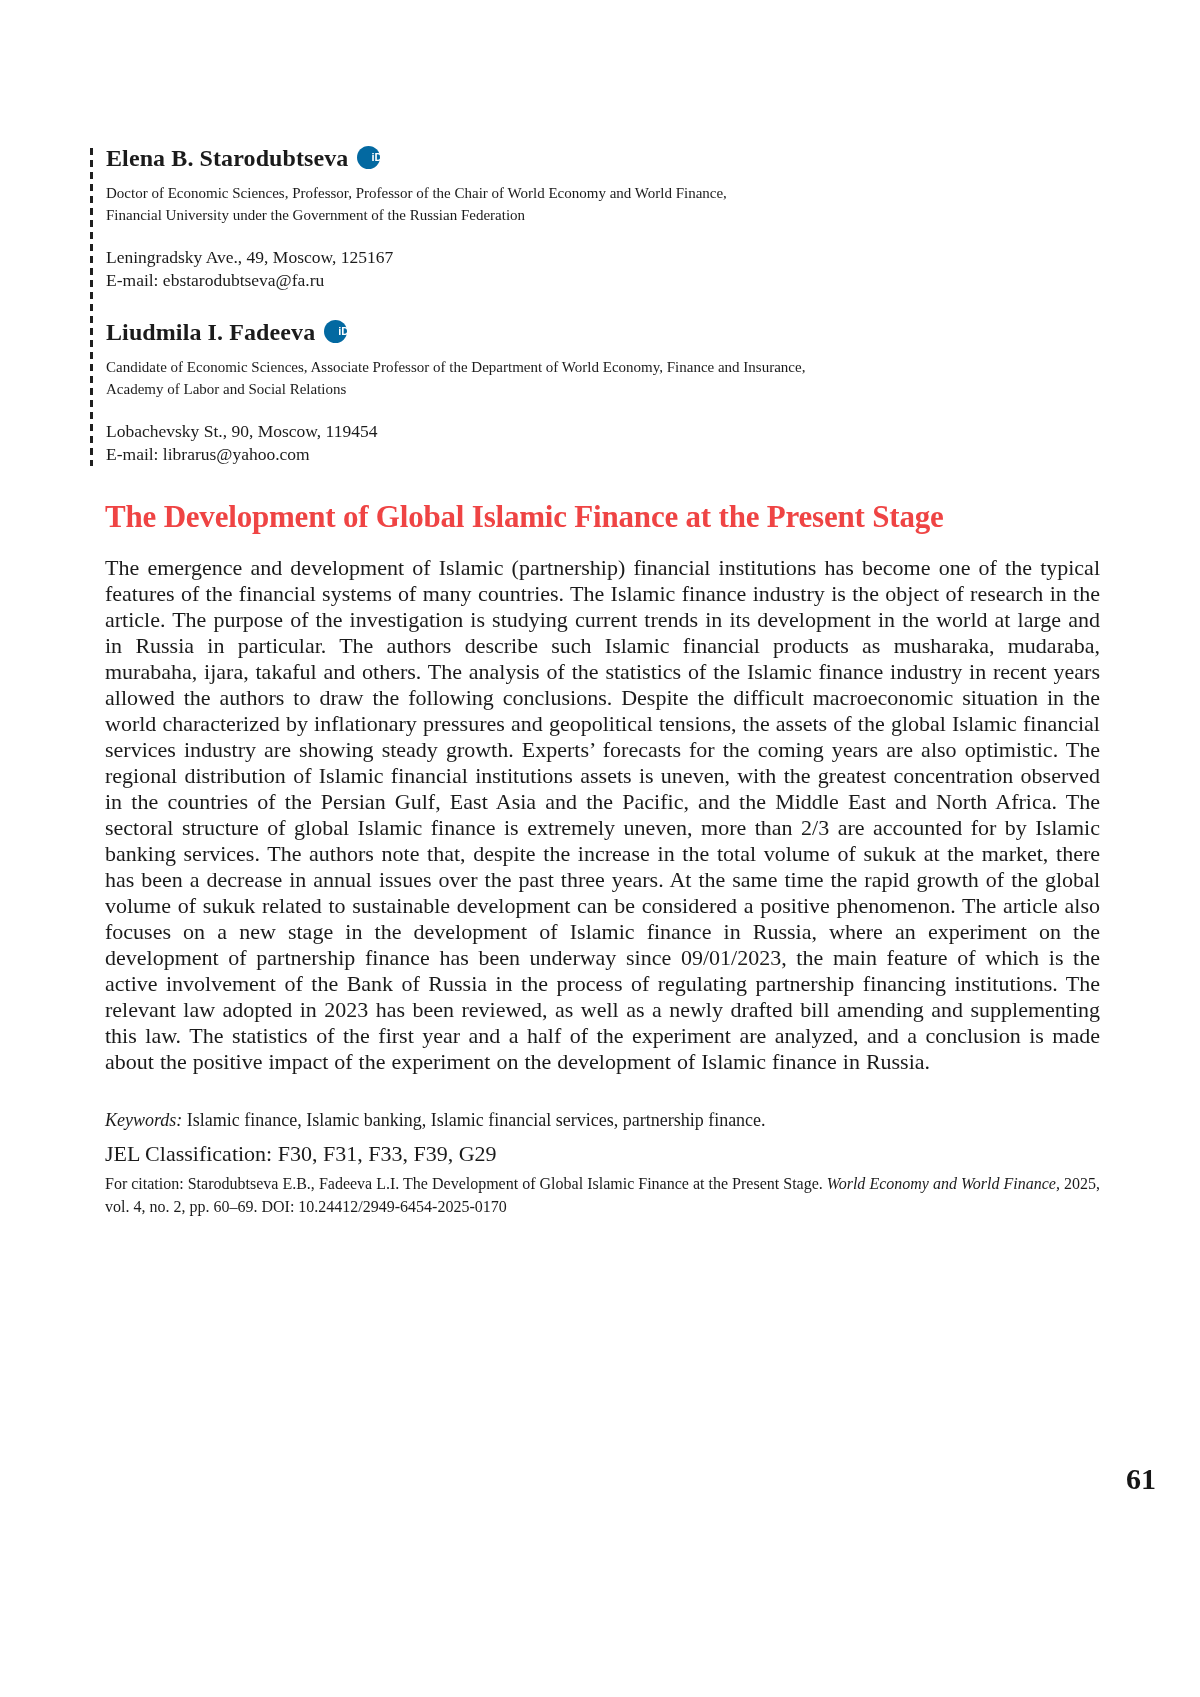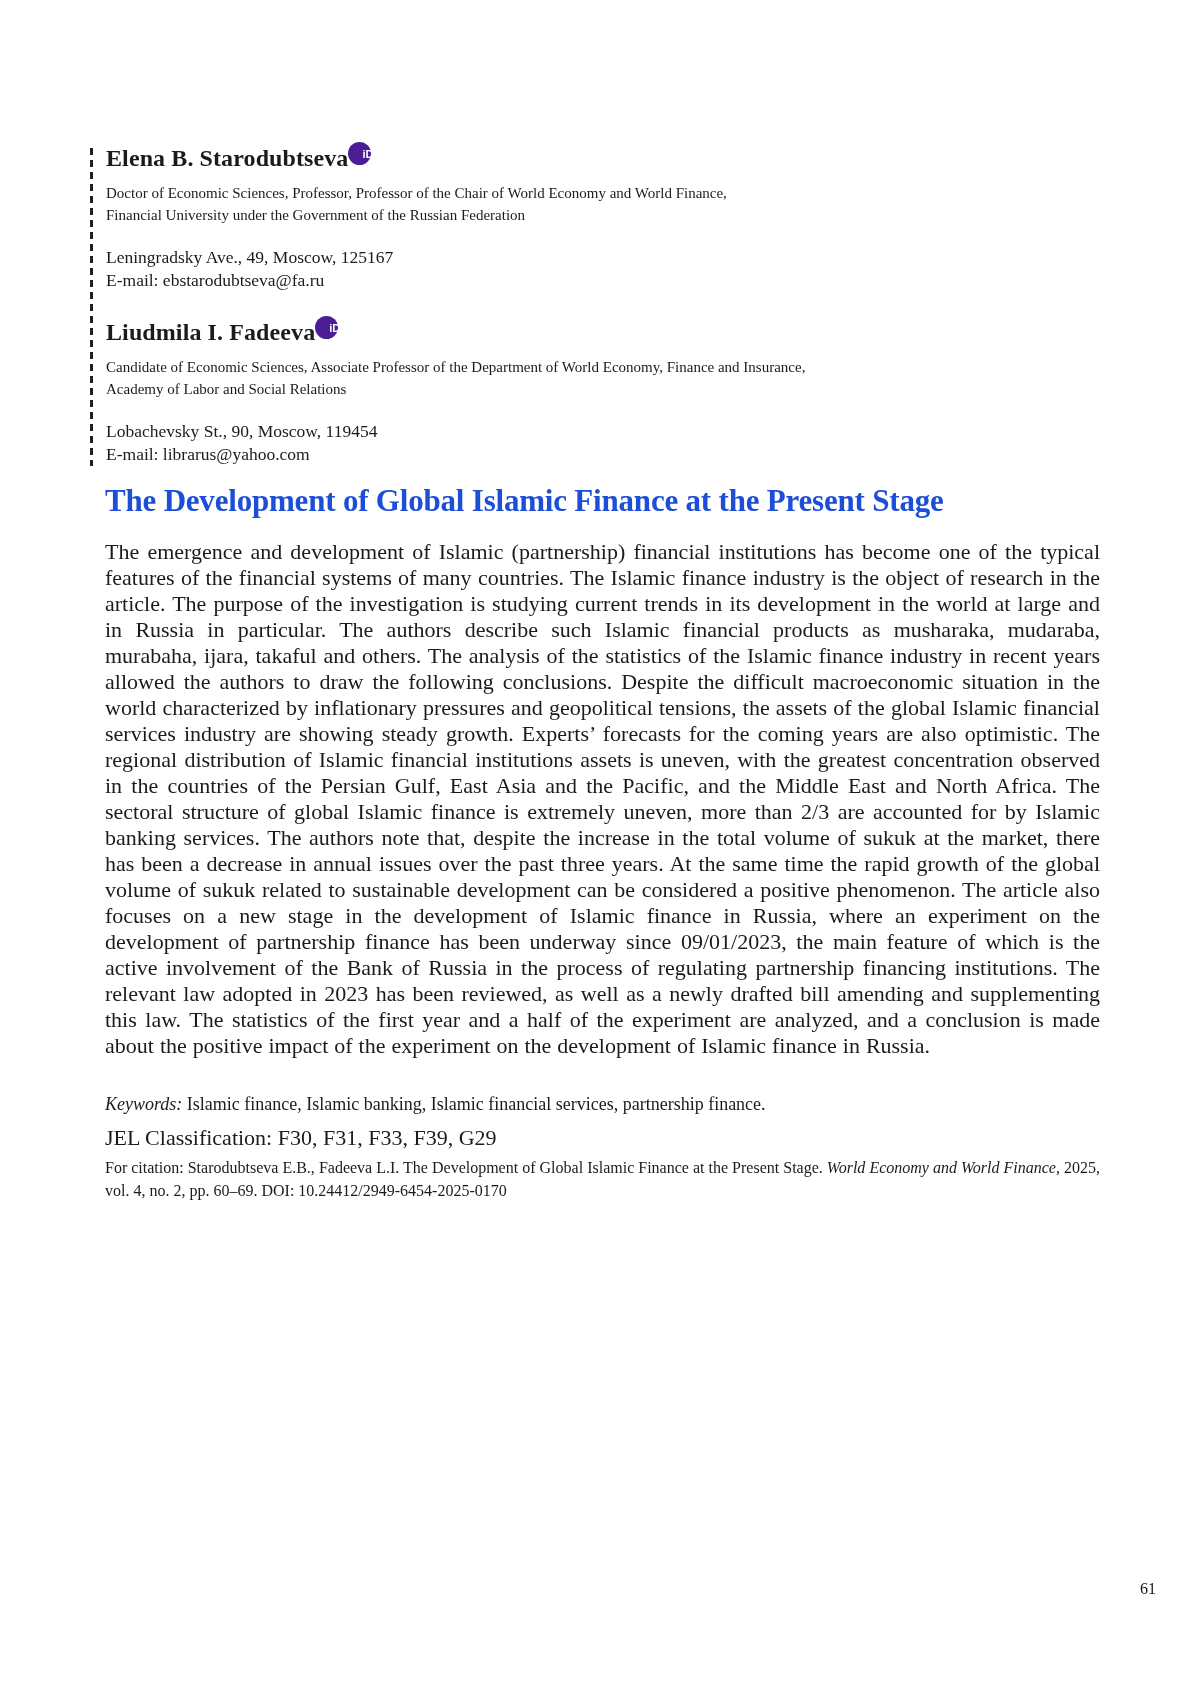--- a/index.html
+++ b/index.html
@@ -36,33 +36,34 @@
     top: 3px;
     bottom: 0;
     width: 3px;
     background: repeating-linear-gradient(180deg,
       #1f1f1f 0px, #1f1f1f 7px,
       transparent 7px, transparent 12px);
   }
   .author-block + .author-block { margin-top: 27px; }
   .author-name-row {
     display: flex;
-    align-items: flex-start;
+    align-items: center;
+    gap: 9px;
   }
   .author-name {
     font-size: 24px;
     line-height: 27px;
     font-weight: 700;
     letter-spacing: 0.1px;
   }
   .orcid-icon {
     width: 23px;
     height: 23px;
     border-radius: 50%;
-    background: #4c1d95;
+    background: #0369a1;
     color: #ffffff;
     font-family: "Liberation Sans", sans-serif;
     font-size: 11px;
     font-weight: 700;
     display: inline-flex;
     align-items: center;
     justify-content: center;
     flex: 0 0 auto;
     margin-top: -3px;
     cursor: pointer;
@@ -74,26 +75,26 @@
     line-height: 22px;
   }
   .author-contact {
     margin-top: 20px;
     font-size: 17.5px;
     line-height: 23px;
   }
 
   
   .article-title {
-    margin-top: 17px;
+    margin-top: 33px;
     font-size: 31px;
     line-height: 36px;
     font-weight: 700;
     letter-spacing: -0.2px;
-    color: #1d4ed8;
+    color: #ef4444;
   }
   .abstract {
     margin-top: 20px;
     font-size: 22px;
     line-height: 26px;
     text-align: justify;
     word-spacing: 0.5px;
   }
   .keywords {
     margin-top: 32px;
@@ -110,24 +111,24 @@
     margin-top: 5px;
     font-size: 16px;
     line-height: 23px;
     text-align: justify;
   }
   .citation .journal-italic { font-style: italic; }
 
   
   .page-number {
     position: absolute;
-    top: 1580px;
+    top: 1462px;
     right: 44px;
-    font-size: 16px;
-    font-weight: 400;
+    font-size: 30px;
+    font-weight: 700;
     color: #161616;
   }
 </style>
 </head>
 <body>
 
 <div class="page">
   <div class="content">
 
     <div class="authors">

